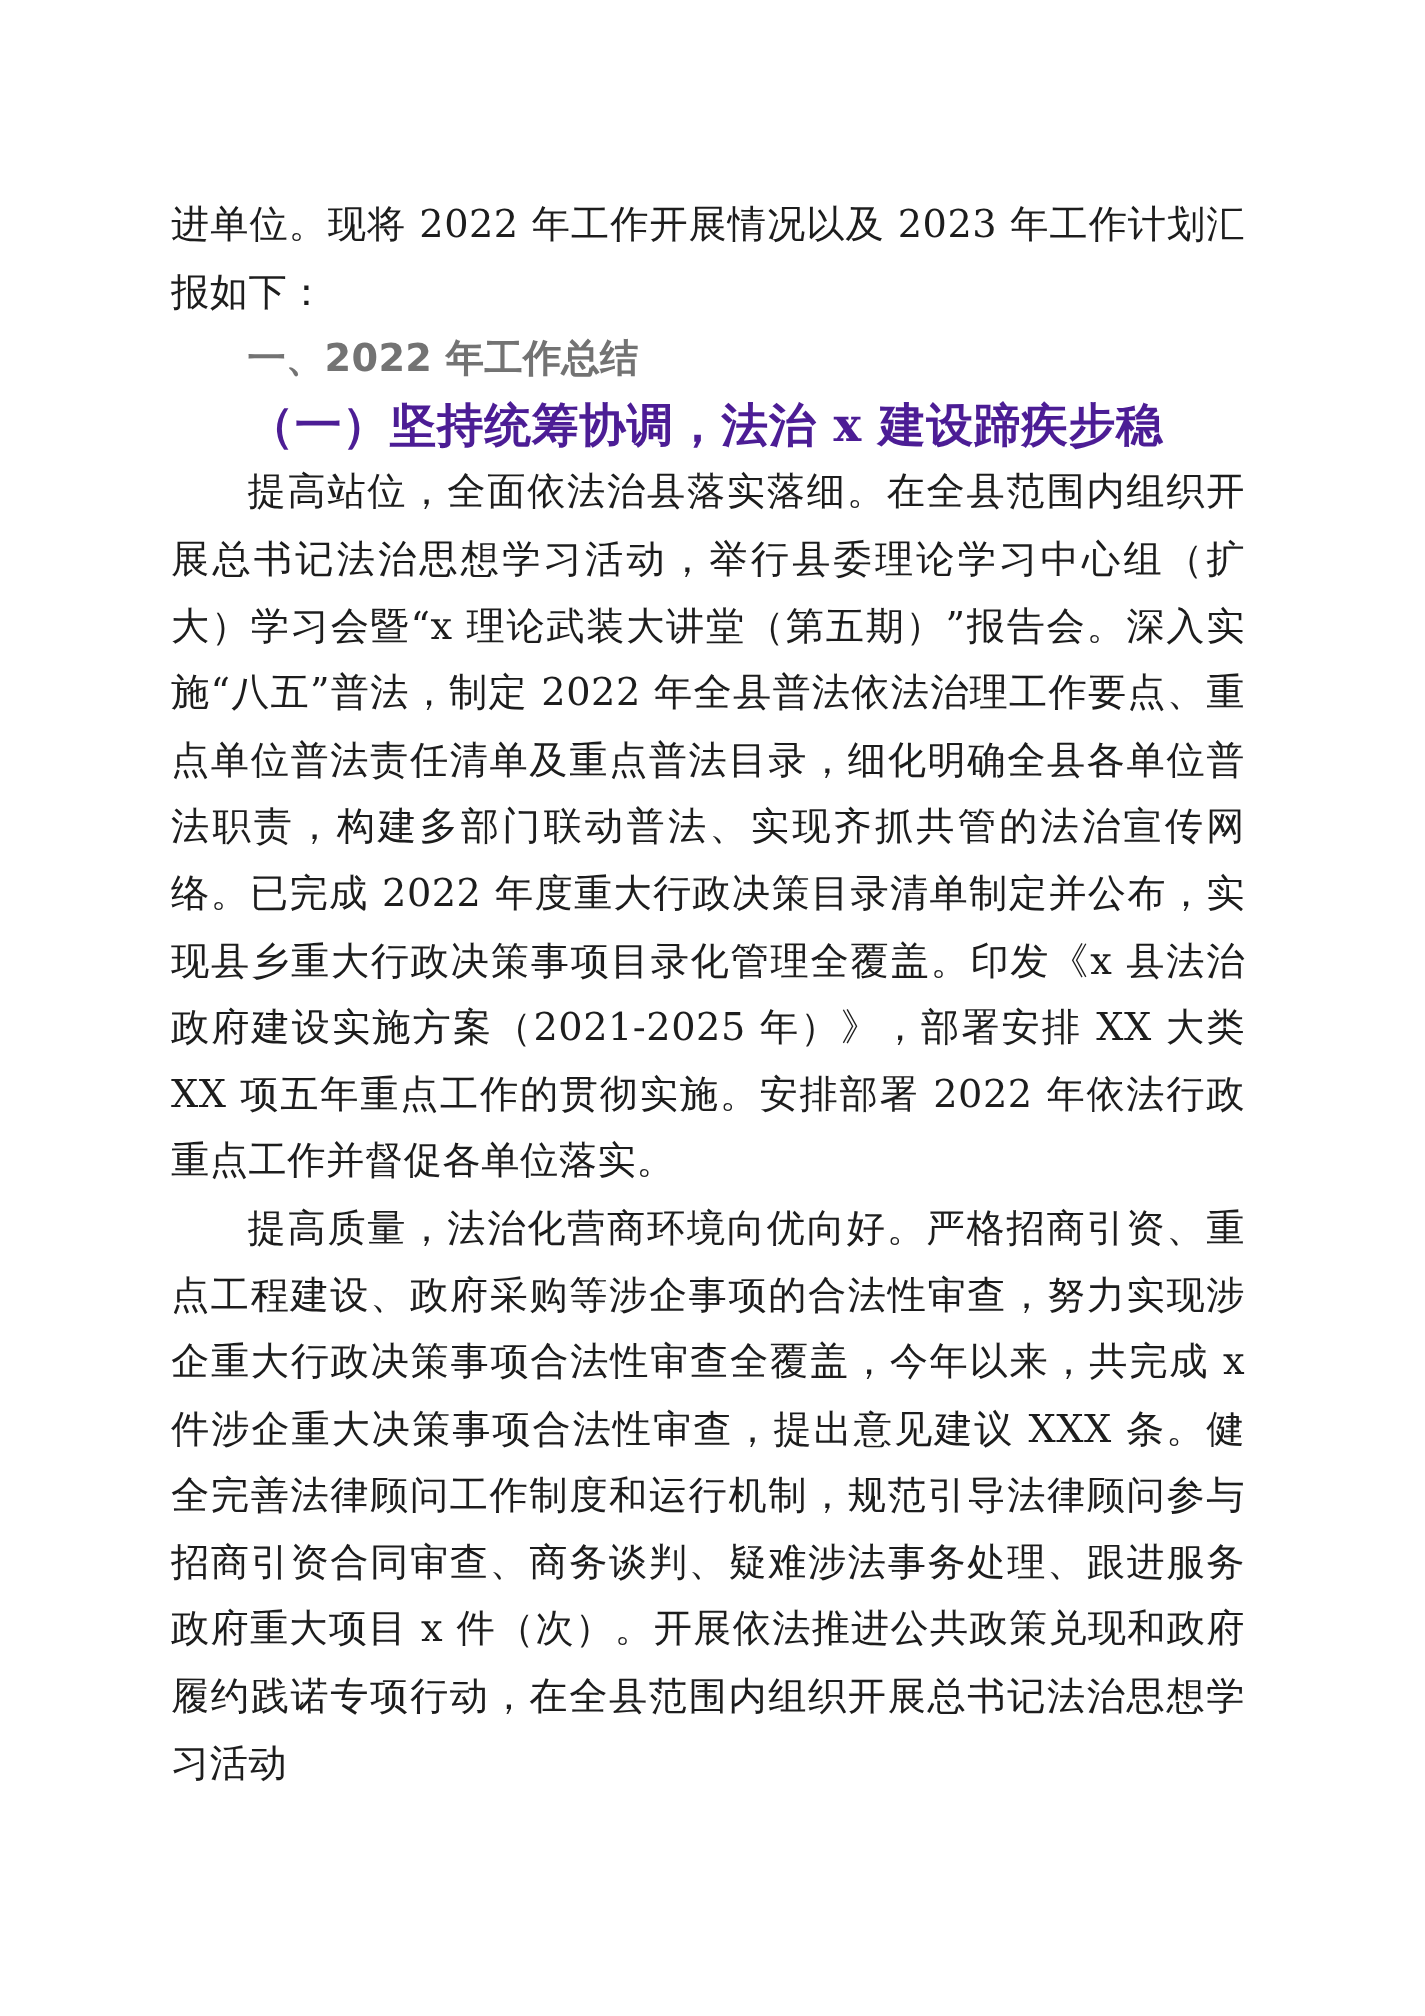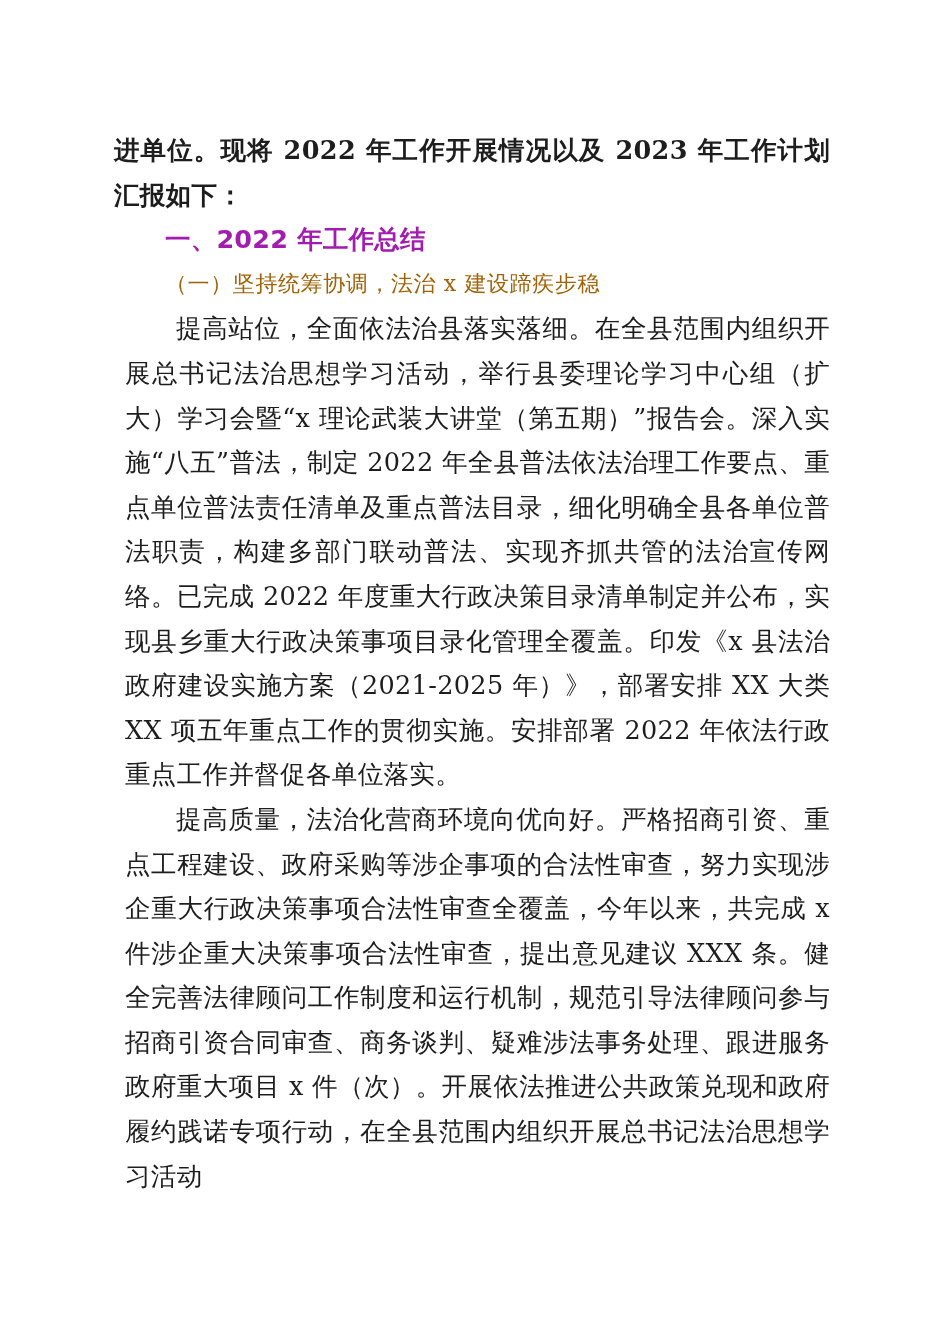--- a/index.html
+++ b/index.html
@@ -35,47 +35,45 @@
     text-align: justify;
     text-justify: inter-character;
     text-align-last: left;
     letter-spacing: 0.35px;
     margin: 0;
     word-break: break-all;
     font-weight: 400;
   }
   .para.indent {
     text-indent: 51px;
-    margin-left: 11px;
   }
   .para.cont {
     text-indent: 0;
-    font-weight: bold;
   }
 
   
   .h1-line {
     font-family: "DejaVu Sans", "Liberation Sans", sans-serif;
     font-size: 25.5px;
     line-height: 44.6px;
-    color: #a21caf;
+    color: #737373;
     font-weight: 700;
     letter-spacing: 0.2px;
     margin: 0;
     text-indent: 51px;
     white-space: nowrap;
   }
 
   
   .h2-line {
     font-family: "DejaVu Serif", "Liberation Serif", serif;
-    font-size: 22px;
+    font-size: 31px;
     line-height: 44.6px;
-    color: #a16207;
-    font-weight: 400;
+    color: #4c1d95;
+    font-weight: 700;
     letter-spacing: 0.6px;
     margin: 0;
     text-indent: 51px;
     white-space: nowrap;
   }
 </style>
 </head>
 <body>
 
 <div class="page">

